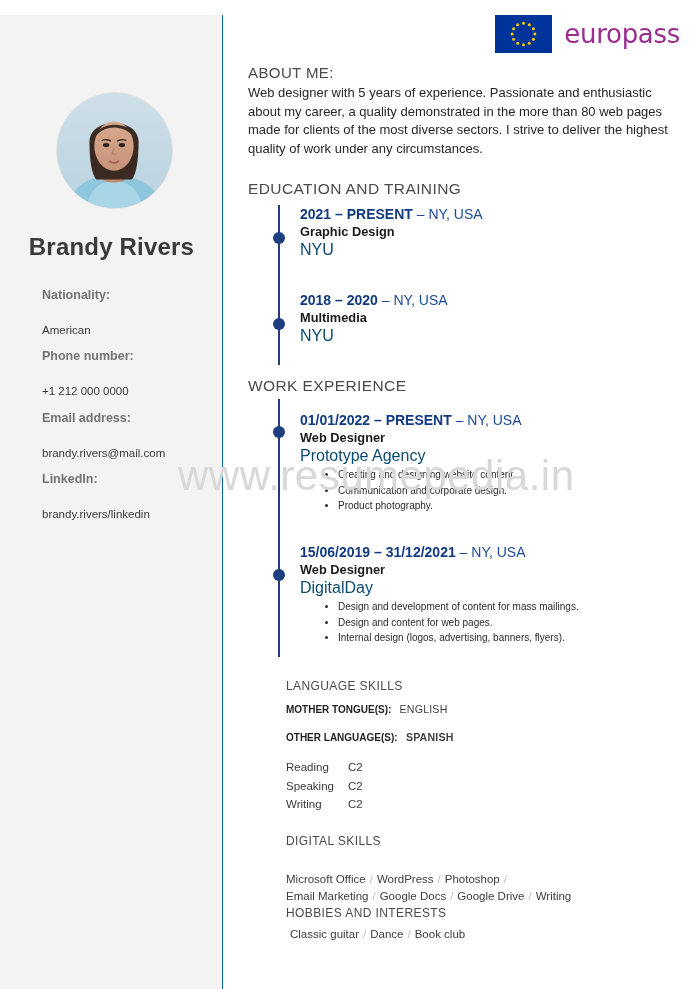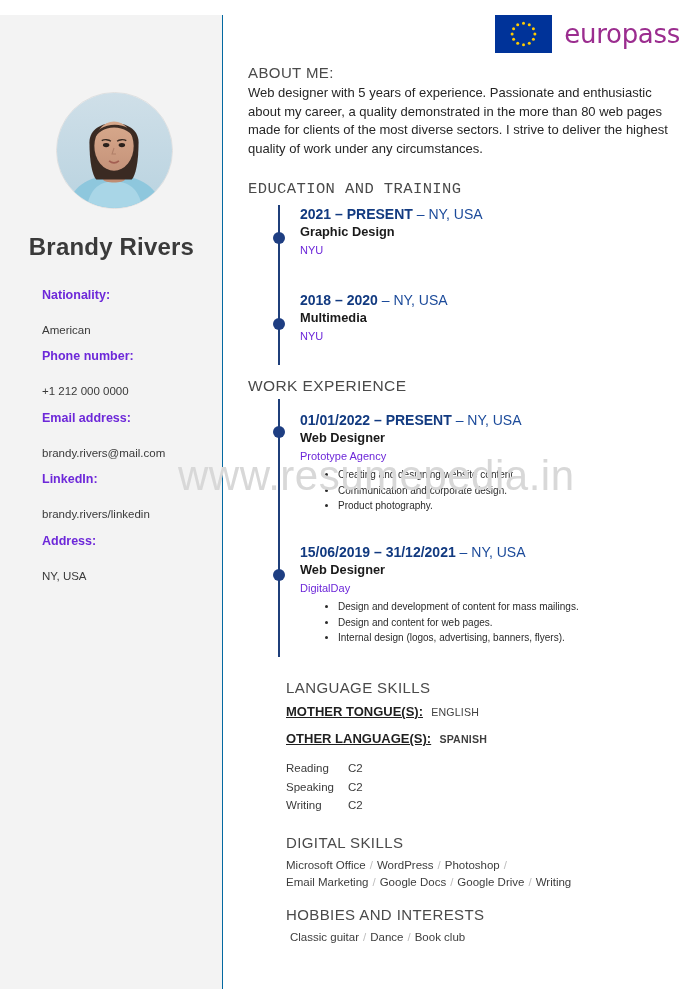--- a/index.html
+++ b/index.html
@@ -53,21 +53,21 @@
   }
 
   .contact-block {
     position: absolute;
     left: 42px;
     width: 175px;
   }
   .contact-label {
     font-size: 12.5px;
     font-weight: bold;
-    color: #6d28d9;
+    color: #737373;
     line-height: 17px;
   }
   .contact-value {
     font-size: 11.5px;
     color: #3a3a3a;
     line-height: 17px;
     margin-top: 18px;
   }
 
   
@@ -101,21 +101,21 @@
   }
 
   
   .sec-head {
     font-size: 15.5px;
     color: #4a4a4a;
     letter-spacing: 0.4px;
     font-weight: normal;
   }
   .sec-head-small {
-    font-size: 15px;
+    font-size: 12px;
     color: #4a4a4a;
     letter-spacing: 0.4px;
   }
 
   .about-head {
     position: absolute;
     left: 25px;
     top: 64px;
     font-size: 15px;
     color: #4a4a4a;
@@ -158,38 +158,38 @@
     font-weight: normal;
     color: #1b4a9a;
   }
   .tl-title {
     font-size: 12.8px;
     font-weight: bold;
     color: #1a1a1a;
     line-height: 19px;
   }
   .tl-org {
-    font-size: 11px;
-    color: #6d28d9;
+    font-size: 16px;
+    color: #0c4a6e;
     line-height: 18px;
   }
   .tl-bullets {
     margin: 2px 0 0 0;
     padding-left: 38px;
     list-style: disc;
   }
   .tl-bullets li {
     font-size: 10px;
     color: #2b2b2b;
     line-height: 15.5px;
   }
 
   
   .lang-row { font-size: 11.5px; line-height: 18px; }
-  .lang-key { font-weight: bold; color: #1f1f1f; font-size: 13px; text-decoration: underline; }
+  .lang-key { font-weight: bold; color: #1f1f1f; font-size: 10px; }
   .lang-val { color: #3f3f3f; font-size: 10.6px; letter-spacing: 0.2px; }
   .lang-grid-row {
     font-size: 11.5px;
     color: #3a3a3a;
     line-height: 18.5px;
     display: flex;
   }
   .lang-grid-row .k { width: 62px; }
   .lang-grid-row .v { width: 40px; }
 
@@ -275,24 +275,20 @@
     <div class="contact-block" style="top:395px;">
       <div class="contact-label">Email address:</div>
       <div class="contact-value">brandy.rivers@mail.com</div>
     </div>
 
     <div class="contact-block" style="top:456px;">
       <div class="contact-label">LinkedIn:</div>
       <div class="contact-value">brandy.rivers/linkedin</div>
     </div>
 
-    <div class="contact-block" style="top:518px;">
-      <div class="contact-label">Address:</div>
-      <div class="contact-value">NY, USA</div>
-    </div>
   </div>
 
   <div id="main">
 
     <div class="logo-row">
       <svg class="eu-flag" viewBox="0 0 57 38">
         <rect width="57" height="38" fill="#003399"></rect>
         <g fill="#ffcc00">
           <circle cx="28.5" cy="8.2" r="1.5"></circle>
           <circle cx="34.3" cy="9.7" r="1.5"></circle>
@@ -308,21 +304,21 @@
           <circle cx="22.7" cy="9.7" r="1.5"></circle>
         </g>
       </svg>
       <span class="europass-word">europass</span>
     </div>
 
     <div class="about-head">ABOUT ME:</div>
     <div class="about-body">Web designer with 5 years of experience. Passionate and enthusiastic about my career, a quality demonstrated in the more than 80 web pages made for clients of the most diverse sectors. I strive to deliver the highest quality of work under any circumstances.</div>
 
     <div class="tl-section" style="top:180px; height:190px;">
-      <div class="sec-head" style="position:absolute; left:0; top:0;font-family:Liberation Mono, monospace;">EDUCATION AND TRAINING</div>
+      <div class="sec-head" style="position:absolute; left:0; top:0;">EDUCATION AND TRAINING</div>
       <div class="tl-line" style="top:25px; height:160px;"></div>
 
       <div class="tl-dot" style="top:52px;"></div>
       <div class="tl-entry" style="top:26px;">
         <div class="tl-date">
           <span>2021 – PRESENT</span>
           <span class="loc">– NY, USA</span>
         </div>
         <div class="tl-title">Graphic Design</div>
         <div class="tl-org">NYU</div>
@@ -395,21 +391,21 @@
         </div>
         <div class="lang-grid-row">
           <span class="k">Writing</span>
           <span class="v">C2</span>
         </div>
       </div>
     </div>
 
     <div style="position:absolute; left:63px; top:834px; width:400px;">
       <div class="sec-head-small">DIGITAL SKILLS</div>
-      <div class="chips" style="margin-top:6px;">
+      <div class="chips" style="margin-top:23px;">
         <span>Microsoft Office</span><span class="sep">/</span><span>WordPress</span><span class="sep">/</span><span>Photoshop</span><span class="sep">/</span>
       </div>
       <div class="chips">
         <span>Email Marketing</span><span class="sep">/</span><span>Google Docs</span><span class="sep">/</span><span>Google Drive</span><span class="sep">/</span><span>Writing</span>
       </div>
     </div>
 
     <div style="position:absolute; left:63px; top:906px; width:400px;">
       <div class="sec-head-small">HOBBIES AND INTERESTS</div>
       <div class="chips" style="margin-top:6px; margin-left:4px;">

